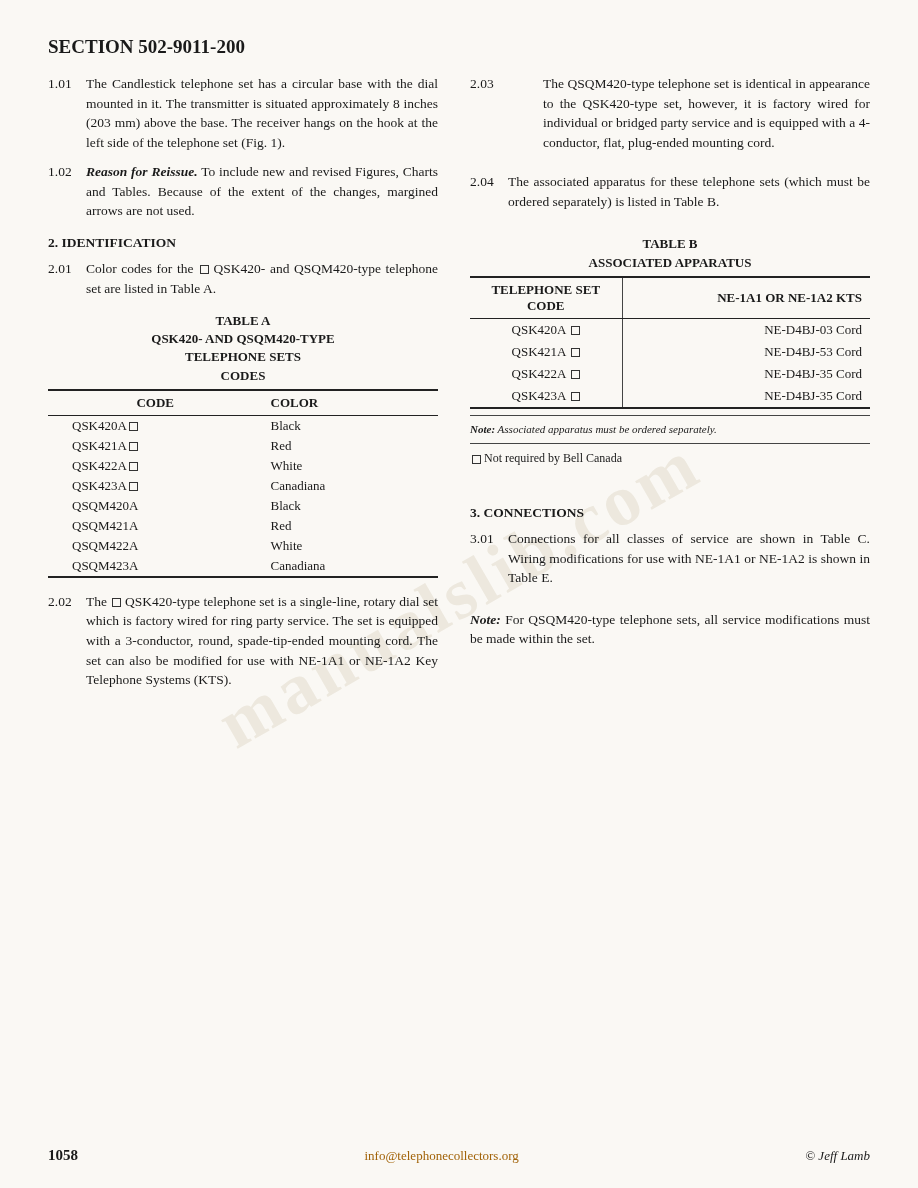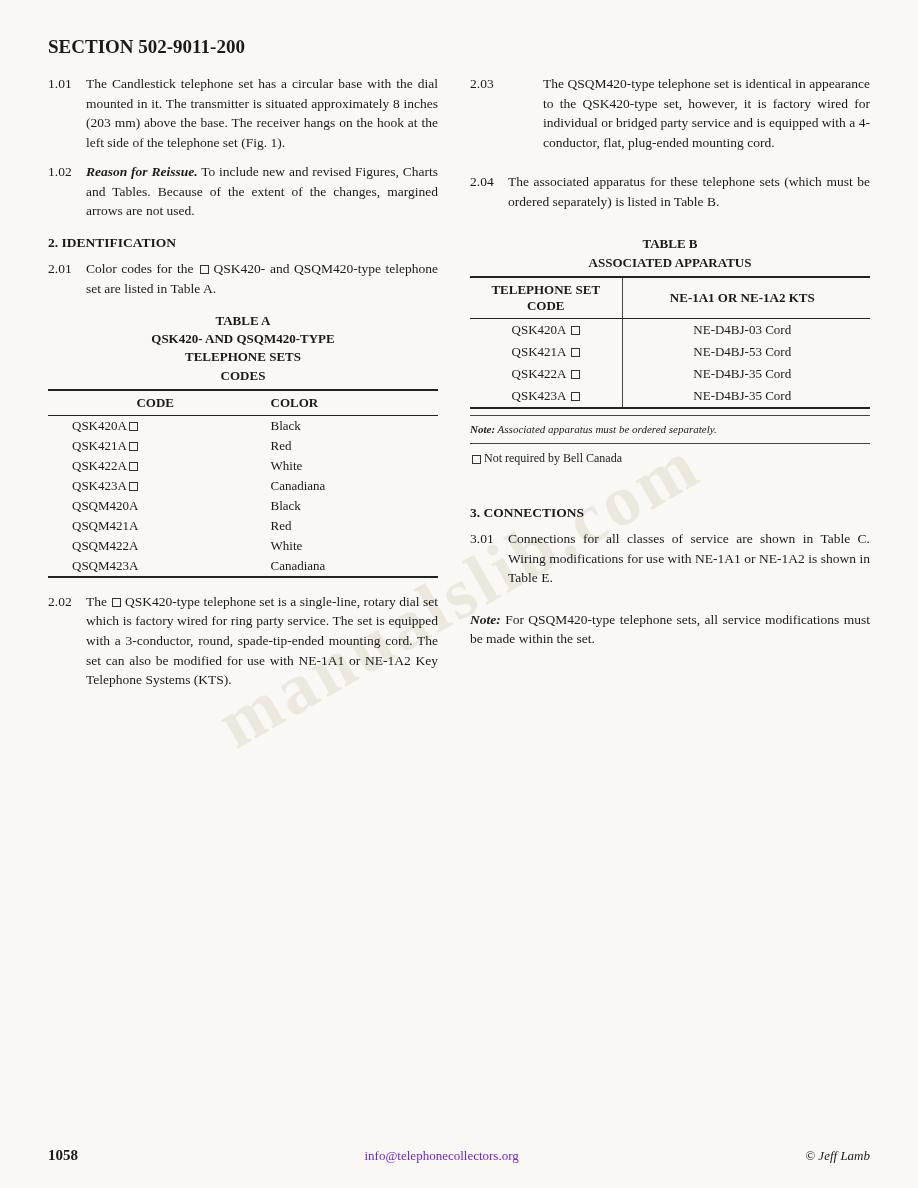--- a/index.html
+++ b/index.html
@@ -143,21 +143,21 @@
       font-weight: bold;
       padding: 4px 8px;
       font-size: 13px;
     }
     .table-b td {
       padding: 3px 8px;
       vertical-align: top;
       font-size: 13px;
     }
     .table-b .col-tel { width: 38%; text-align: center; border-right: 1.5px solid #444; padding-left: 8px; }
-    .table-b .col-ne { width: 62%; text-align: center; padding-left: 0; }
+    .table-b .col-ne { width: 62%; text-align: right; padding-left: 0; }
     .divider-line {
       border: none;
       border-top: 1.5px solid #444;
       margin: 6px 0;
     }
     .note-line {
       font-style: italic;
       margin-bottom: 6px;
       font-size: 11px;
       line-height: 1.4;
@@ -173,21 +173,21 @@
       position: absolute;
       bottom: 24px;
       left: 48px;
       right: 48px;
       display: flex;
       justify-content: space-between;
       align-items: center;
       font-size: 13px;
     }
     .footer-left { font-weight: bold; font-size: 15px; }
-    .footer-center { color: #6d28d9; text-align: right; }
+    .footer-center { color: #a16207; text-align: right; }
     .footer-right { font-style: italic; }
   </style>
 </head>
 <body>
 
 <div class="page">
   <div class="watermark">manualslib.com</div>
 
   <div class="content">
 

